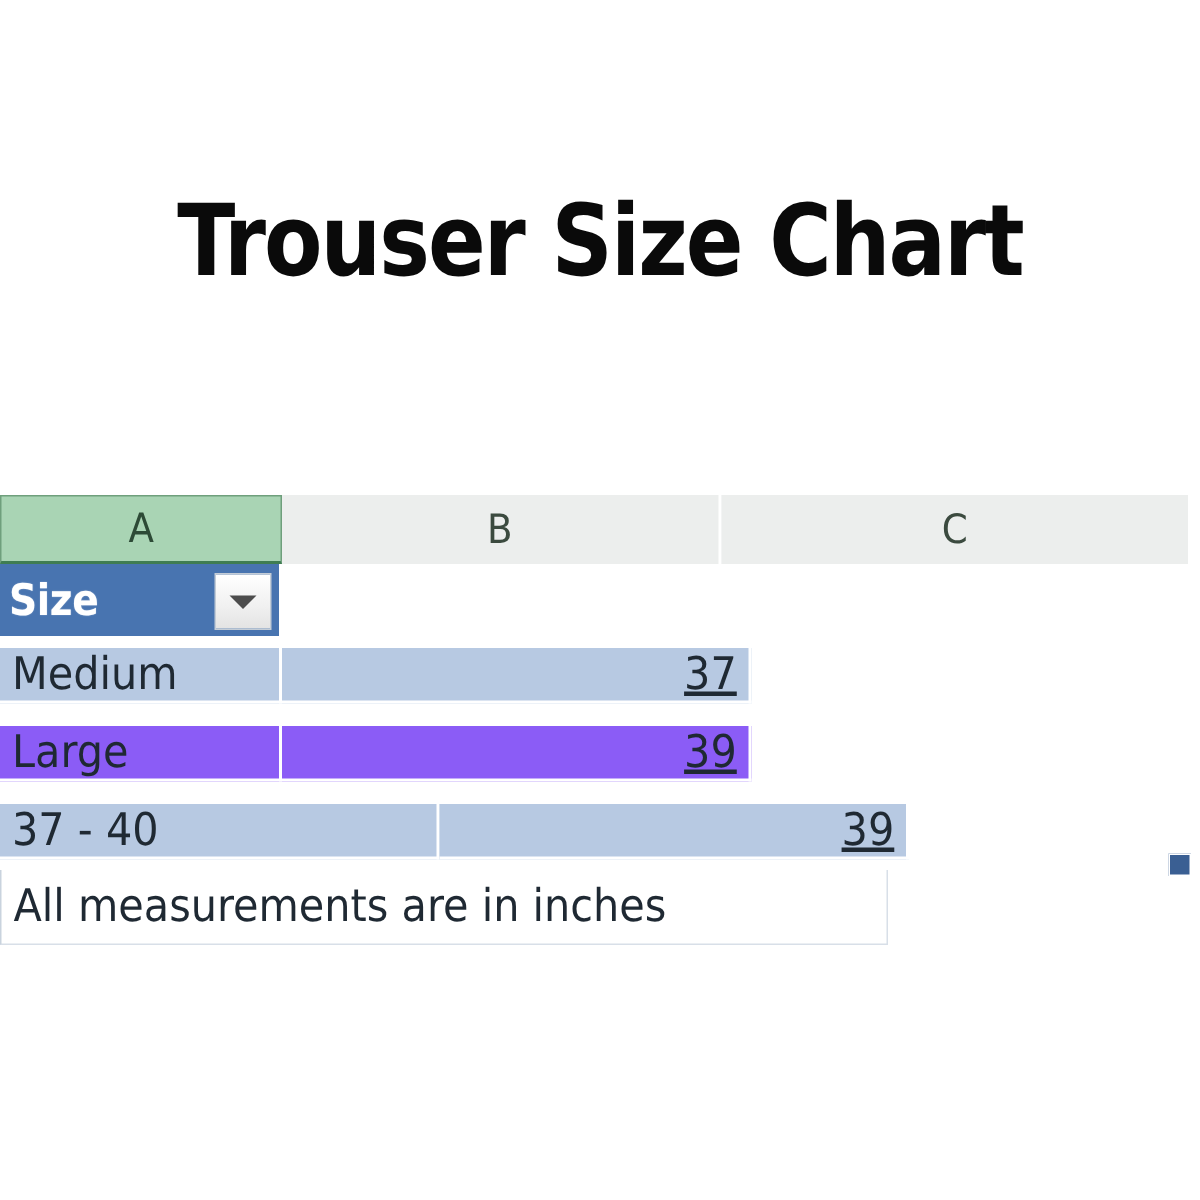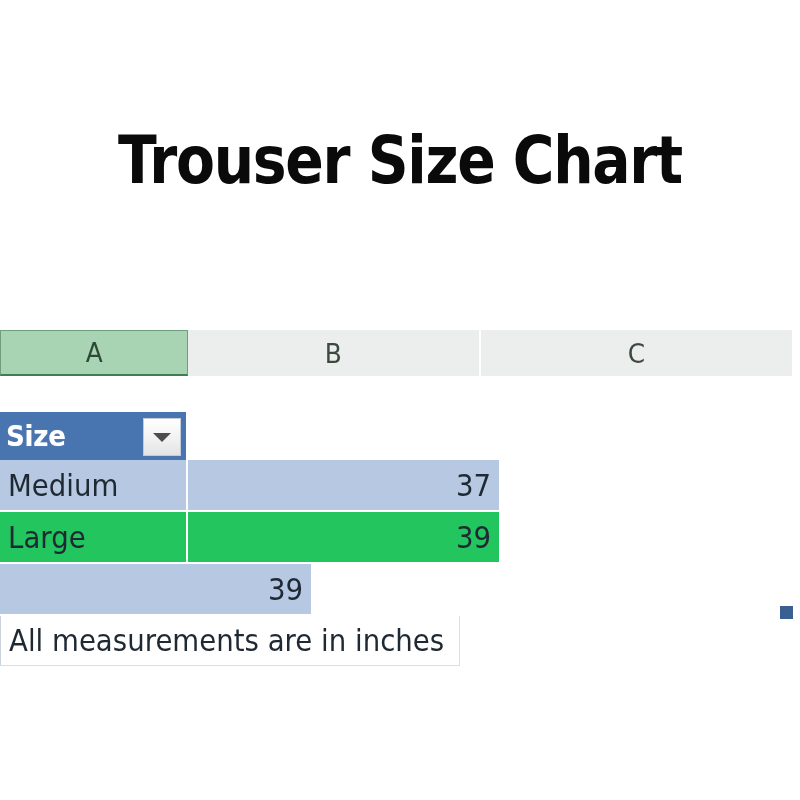--- a/index.html
+++ b/index.html
@@ -66,21 +66,20 @@
   }
   .colhead span { transform: scaleX(0.92); display:inline-block; }
 
   .col-a { width: 188px; flex: 0 0 188px; }
   .col-b { width: 293px; flex: 0 0 293px; }
   .col-c { width: 313px; flex: 0 0 313px; }
 
   .filter-row {
     display: flex;
     height: 48px;
-    margin-top: 36px;
   }
   .filter-cell {
     box-sizing: border-box;
     position: relative;
     display: flex;
     align-items: center;
     background: #4874b0;
     border-right: 2px solid #ffffff;
     padding-left: 6px;
     overflow: hidden;
@@ -111,54 +110,55 @@
   .caret {
     width: 0; height: 0;
     border-left: 9px solid transparent;
     border-right: 9px solid transparent;
     border-top: 9px solid #4d4d4d;
   }
 
   .data-row {
     display: flex;
     height: 52px;
+    align-items: center;
   }
   .cell {
     box-sizing: border-box;
     display: flex;
     align-items: center;
     font-size: 30px;
     color: #1f2933;
     font-family: "DejaVu Sans", "Liberation Sans", sans-serif;
     border-right: 2px solid #ffffff;
     border-bottom: 2px solid #ffffff;
     padding: 0 8px;
     white-space: nowrap;
     overflow: hidden;
   }
   .cell span { transform: scaleX(0.92); transform-origin: left center; display:inline-block; }
-  .cell.num { justify-content: flex-end; }
+  .cell.num { justify-content: flex-end; text-decoration: underline; }
   .cell.num span { transform-origin: right center; }
   .band-dark { background: #b7c9e2; }
-  .band-light { background: #22c55e; }
+  .band-light { background: #8b5cf6; }
 
   .note-row {
     display: flex;
     height: 50px;
   }
   .note-cell {
     box-sizing: border-box;
     display: flex;
     align-items: center;
     background: #ffffff;
     border-left: 1px solid #c9d3de;
     border-bottom: 1px solid #d8dfe8;
     border-right: 1px solid #d8dfe8;
     padding-left: 8px;
-    width: 460px;
+    width: 592px;
     font-size: 30px;
     color: #1f2933;
     font-family: "DejaVu Sans", "Liberation Sans", sans-serif;
     white-space: nowrap;
   }
   .note-cell span { transform: scaleX(0.92); transform-origin: left center; display:inline-block; }
 
   #sel-handle {
     position: absolute;
     right: 0px;
@@ -212,20 +212,23 @@
     <div class="data-row">
       <div class="cell col-a band-light">
         <span>Large</span>
       </div>
       <div class="cell col-c band-light num">
         <span>39</span>
       </div>
     </div>
 
     <div class="data-row">
+      <div class="cell col-b band-dark">
+        <span>37 - 40</span>
+      </div>
       <div class="cell col-c band-dark num">
         <span>39</span>
       </div>
     </div>
 
     <div id="sel-handle"></div>
   </div>
 
   <div class="note-row">
     <div class="note-cell">

